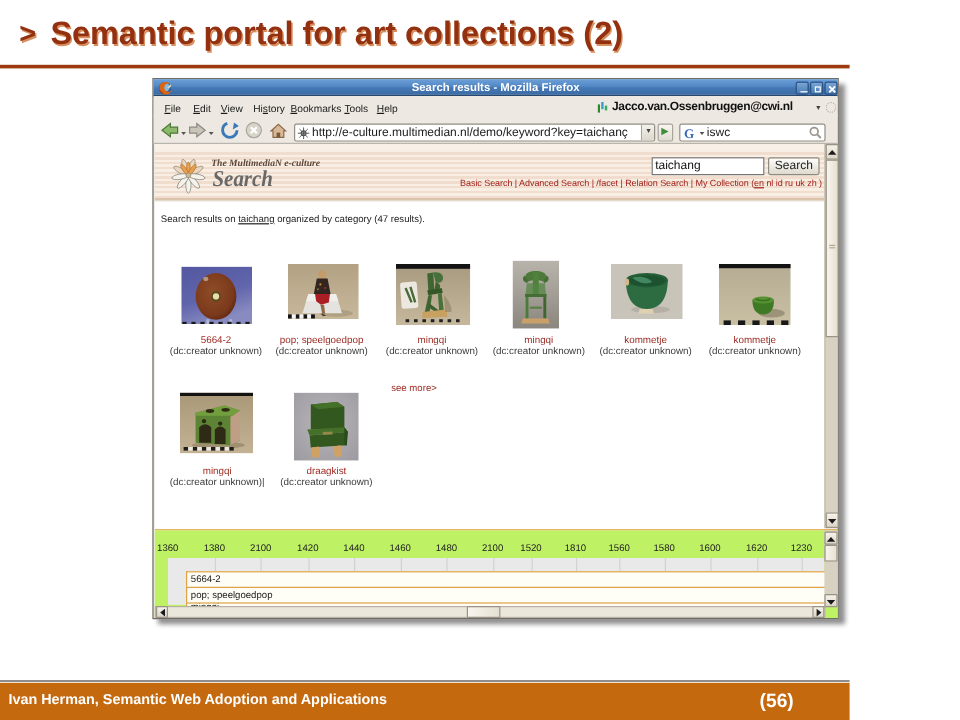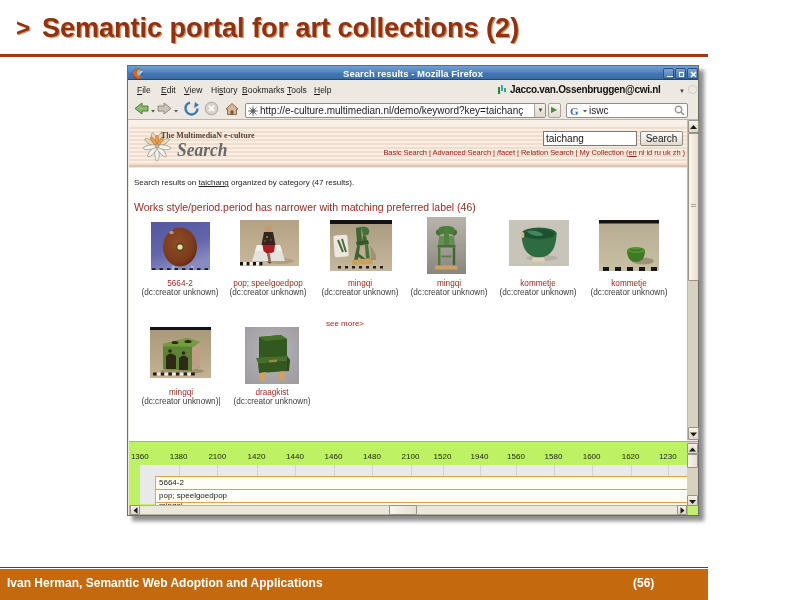--- a/index.html
+++ b/index.html
@@ -7,39 +7,39 @@
 #page{position:relative;width:708px;height:600px;background:#fff;overflow:hidden}
 .abs{position:absolute}
 
 #title{left:16px;top:13px;font-size:27px;font-weight:bold;color:#92300f;text-shadow:1.2px 1.2px 0 rgba(205,115,55,0.8);white-space:nowrap}
 #titlebullet{font-size:24px;margin-right:12px;position:relative;top:-1px}
 #rule{left:0;top:54px;width:800px;height:3px;background:#9e3a10}
 #courtesy{left:11px;top:547px;font-size:14px;font-style:italic;color:#111}
 #blackline{left:0;top:567px;width:800px;height:1px;background:#444}
 #footbar{left:0;top:569px;width:800px;height:31px;background:#c4690e}
 #foottext{left:7px;top:576px;font-size:12px;font-weight:bold;color:#fff}
-#footnum{left:633px;top:576px;font-size:12px;font-weight:bold;color:#fff}
+#footnum{left:633px;top:576px;font-size:16px;font-weight:bold;color:#fff}
 #w3cbox{left:744px;top:569px;width:56px;height:31px;background:#d0790c}
 
 #win{left:127px;top:65px;width:572px;height:451px;border:1px solid #6e6c66;background:#EDE9E2;box-shadow:5px 5px 4px rgba(0,0,0,0.45)}
 #tbar{left:0;top:0;width:570px;height:14px;background:linear-gradient(#6d9fd8 0%,#5288c4 45%,#4478b4 55%,#3c6ca6 100%);border-bottom:1px solid #27486e}
 #ttext{left:0;top:2px;width:570px;text-align:center;font-size:9.5px;font-weight:bold;color:#fff}
 #menubar{left:0;top:15px;width:570px;height:16px;background:#EDE9E2}
 .mi{position:absolute;top:4px;font-size:8.5px;color:#1a1a1a}
 #jacco{top:3px;font-size:10px;font-weight:bold;color:#111;letter-spacing:-0.3px}
 #navbar{left:0;top:30px;width:570px;height:24px;background:#EDE9E2;border-bottom:1px solid #b9b5ac}
 #urlbar{left:117px;top:37px;width:301px;height:15px;background:#fff;border:1px solid #928e84;border-radius:2px;font-size:10px;color:#1a1a1a;line-height:13px;padding-left:14px;white-space:nowrap;overflow:hidden}
 #searchbar{left:438px;top:37px;width:122px;height:15px;background:#fff;border:1px solid #928e84;border-radius:2px;font-size:10px;color:#1a1a1a;line-height:13px;padding-left:22px}
 .navic{position:absolute;top:34px}
 .wbtn{position:absolute;top:2px;width:11px;height:11px;background:linear-gradient(#7aa5d4,#4a7cb4);border:1px solid #2a5287;border-radius:2px;color:#fff;font-size:8px;line-height:9px;text-align:center;font-weight:bold}
 
 #phead{left:1px;top:59px;width:558px;height:40px;background:repeating-linear-gradient(#f8eee4 0,#f8eee4 2px,#f0ddcd 2px,#f0ddcd 4px)}
 #pheadwhite{left:1px;top:54px;width:558px;height:5px;background:#f9f1e8}
 #redline{left:1px;top:99px;width:558px;height:1.5px;background:#dcc3ab}
-#sc1{left:33px;top:65px;font-size:8px;font-weight:bold;color:#5a4436;font-family:"Liberation Serif",serif;letter-spacing:0}
+#sc1{left:48px;top:65px;font-size:8px;font-weight:bold;font-style:italic;color:#5a4436;font-family:"Liberation Serif",serif;letter-spacing:0}
 #sc2{left:49px;top:73px;font-size:19px;font-weight:bold;font-style:italic;color:#686868;font-family:"Liberation Serif",serif;letter-spacing:0;transform:scaleX(0.92);transform-origin:0 0}
 #tfield{left:415px;top:65px;width:94px;height:15px;background:#fff;border:1px solid #777;font-size:10px;line-height:13px;padding-left:2px;color:#111}
 #sbtn{left:512px;top:65px;width:43px;height:15px;background:linear-gradient(#fdfdfc,#dedacf);border:1px solid #8e8a7e;border-radius:2px;font-size:10px;color:#222;text-align:center;line-height:13px}
 #plinks{left:0;top:82px;width:558px;text-align:right;font-size:7.5px;color:#a01f1a;padding-right:1px;letter-spacing:-0.05px}
 
 #content{left:1px;top:102px;width:558px;height:277px;background:#fff;font-size:8px;color:#222}
 .red{color:#9c2a22}
 .cap{position:absolute;width:110px;text-align:center;font-size:8.2px;line-height:7.5px;color:#3a3a3a}
 .cap b{display:block;color:#9c2a22;font-weight:normal;margin-bottom:1px}
 .th{position:absolute;overflow:hidden}
@@ -179,21 +179,20 @@
         <circle r="2" fill="#c8b898" stroke="#8a7a62" stroke-width="0.5"></circle>
       </g>
     </svg>
     <div class="abs" id="sc1">The MultimediaN e-culture</div>
     <div class="abs" id="sc2">Search</div>
     <div class="abs" id="tfield">taichang</div>
     <div class="abs" id="sbtn">Search</div>
     <div class="abs" id="plinks">Basic Search | Advanced Search | /facet | Relation Search | My Collection (<u>en</u> nl id ru uk zh )</div>
     <div class="abs" id="content">
       <div class="abs" style="left:5px;top:10px">Search results on <u>taichang</u> organized by category (47 results).</div>
-      <div class="abs red" style="left:5px;top:33px;font-size:10.5px">Works style/period.period has narrower with matching preferred label (46)</div>
 
       <div class="th" id="t1" style="left:22px;top:54px;width:59px;height:48px">
         <svg width="59" height="48" viewBox="0 0 59 48">
           <defs>
               <linearGradient id="bg1" x1="0" y1="0" x2="0.4" y2="1">
                 <stop offset="0" stop-color="#53579f"></stop>
                 <stop offset="0.6" stop-color="#6165ac"></stop>
                 <stop offset="1" stop-color="#888bc0"></stop>
               </linearGradient>
           <radialGradient id="disc1" cx="0.42" cy="0.4" r="0.65">
@@ -428,21 +427,21 @@
     <div class="abs" id="tl">
       <span class="yr" style="left:10.8px">1360</span>
         <span class="yr" style="left:49.6px">1380</span>
         <span class="yr" style="left:88.3px">2100</span>
         <span class="yr" style="left:127.5px">1420</span>
         <span class="yr" style="left:166px">1440</span>
         <span class="yr" style="left:204.5px">1460</span>
         <span class="yr" style="left:243px">1480</span>
         <span class="yr" style="left:281.5px">2100</span>
         <span class="yr" style="left:313.5px">1520</span>
-        <span class="yr" style="left:350.5px">1940</span>
+        <span class="yr" style="left:350.5px">1810</span>
         <span class="yr" style="left:387px">1560</span>
         <span class="yr" style="left:424.5px">1580</span>
         <span class="yr" style="left:462.6px">1600</span>
         <span class="yr" style="left:501.6px">1620</span>
         <span class="yr" style="left:538.8px">1230</span>
       <div id="tlgrid">
         <span class="gline" style="left:38.6px"></span>
           <span class="gline" style="left:77.3px"></span>
           <span class="gline" style="left:116.5px"></span>
           <span class="gline" style="left:155px"></span>

